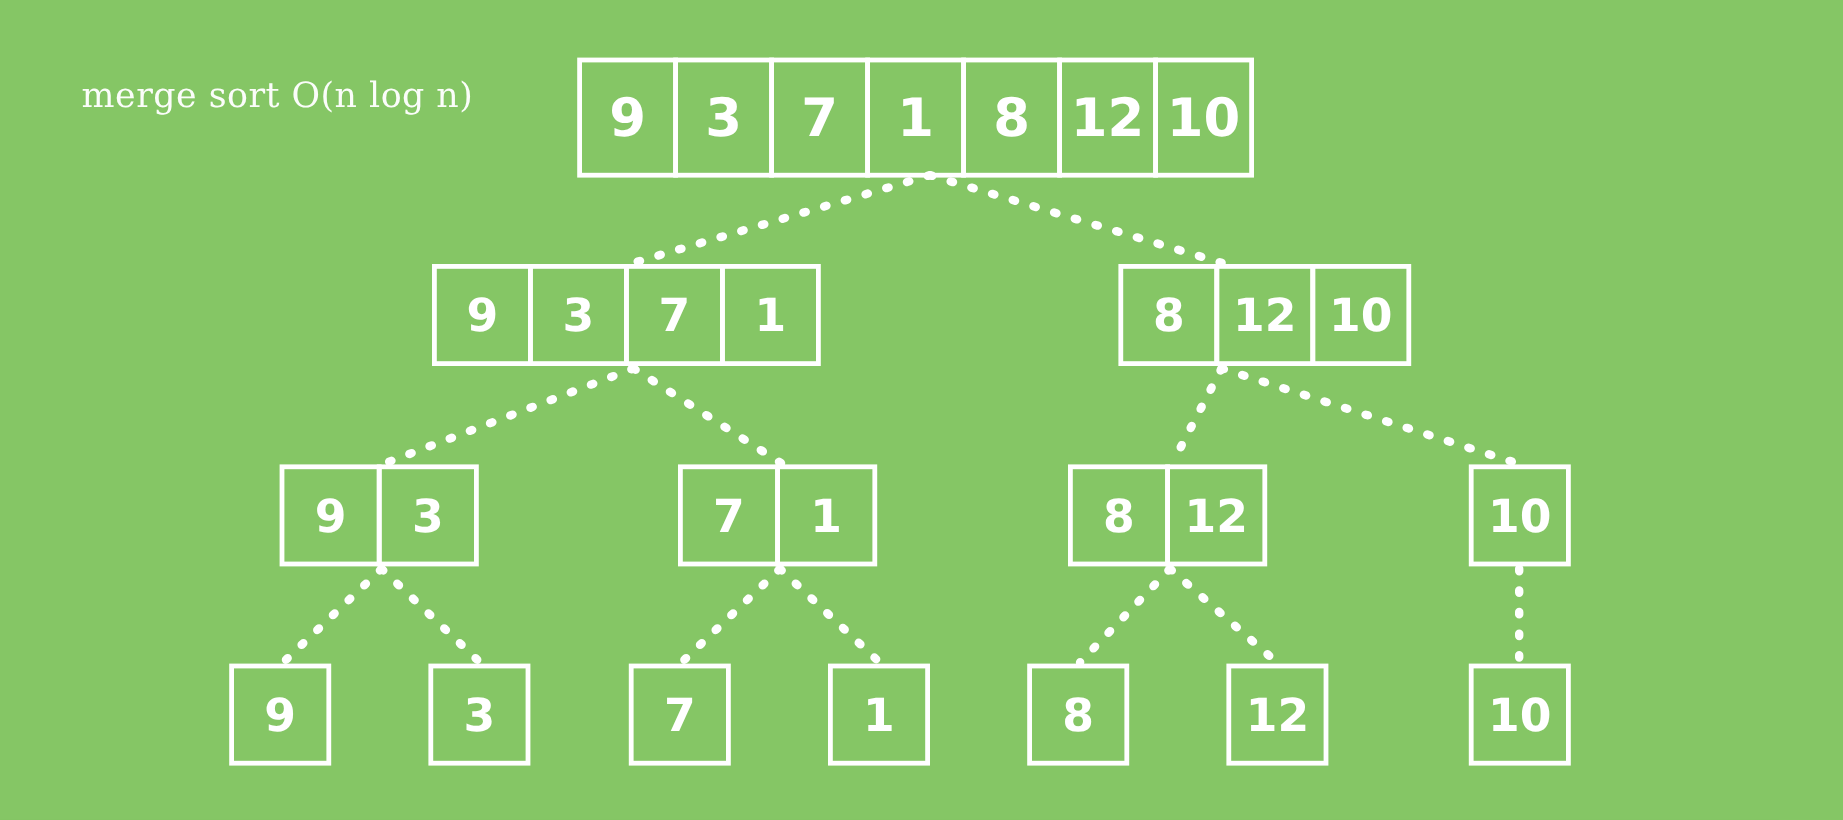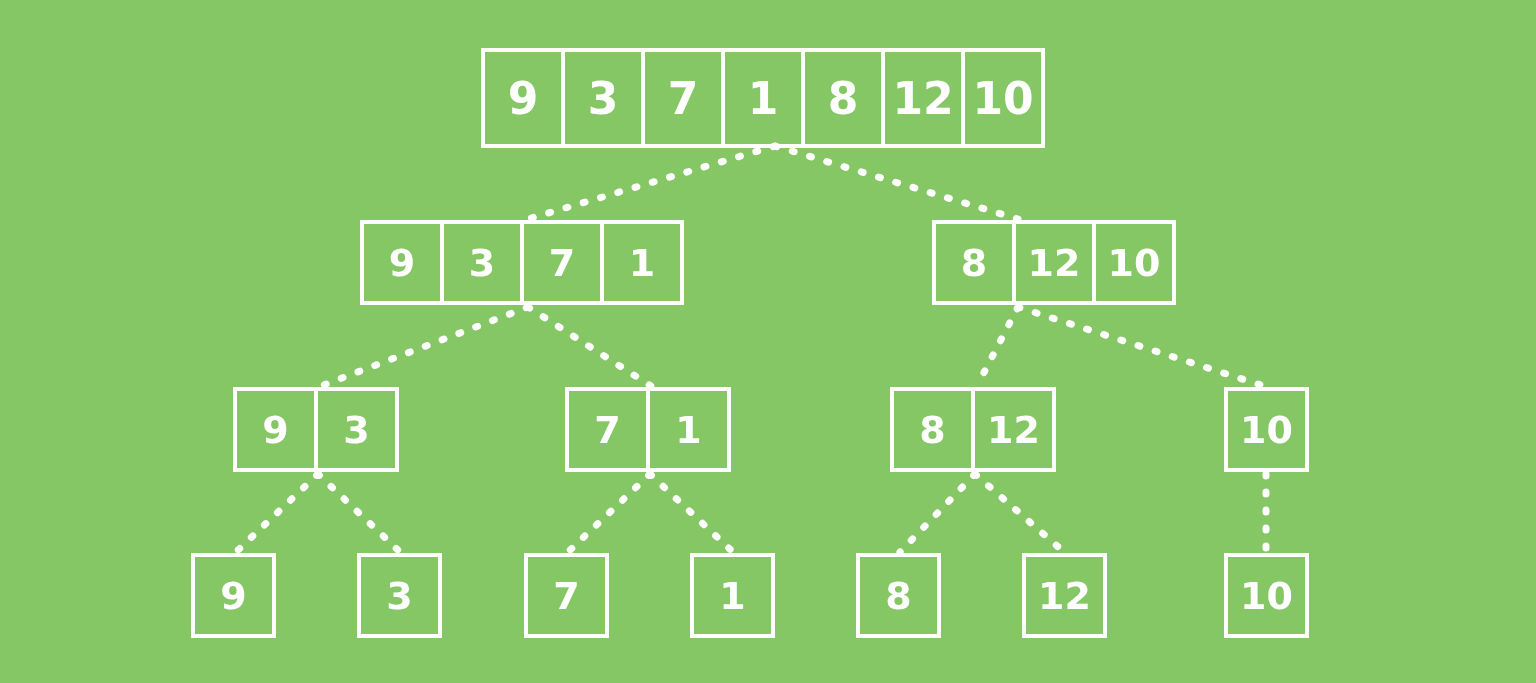--- a/index.html
+++ b/index.html
@@ -72,20 +72,21 @@
       <line x1="1018" y1="307" x2="1264" y2="386" stroke="#ffffff" stroke-width="7" stroke-linecap="round" stroke-dasharray="2 16"></line>
       <line x1="318" y1="474" x2="236" y2="552" stroke="#ffffff" stroke-width="7" stroke-linecap="round" stroke-dasharray="2 16"></line>
       <line x1="318" y1="474" x2="400" y2="552" stroke="#ffffff" stroke-width="7" stroke-linecap="round" stroke-dasharray="2 16"></line>
       <line x1="650" y1="474" x2="568" y2="552" stroke="#ffffff" stroke-width="7" stroke-linecap="round" stroke-dasharray="2 16"></line>
       <line x1="650" y1="474" x2="733" y2="552" stroke="#ffffff" stroke-width="7" stroke-linecap="round" stroke-dasharray="2 16"></line>
       <line x1="975" y1="474" x2="900" y2="552" stroke="#ffffff" stroke-width="7" stroke-linecap="round" stroke-dasharray="2 16"></line>
       <line x1="975" y1="474" x2="1064" y2="552" stroke="#ffffff" stroke-width="7" stroke-linecap="round" stroke-dasharray="2 16"></line>
       <line x1="1266" y1="474" x2="1266" y2="552" stroke="#ffffff" stroke-width="7" stroke-linecap="round" stroke-dasharray="2 16"></line>
     </svg>
 
+  <div id="title">merge sort O(n log n)</div>
 
   <div id="nodes-layer">
       <div class="array" style="left: 481px; top: 48px;">
         <div class="cell" style="width: 84px; height: 100px; font-size: 44px;">9</div>
         <div class="cell" style="width: 84px; height: 100px; font-size: 44px;">3</div>
         <div class="cell" style="width: 84px; height: 100px; font-size: 44px;">7</div>
         <div class="cell" style="width: 84px; height: 100px; font-size: 44px;">1</div>
         <div class="cell" style="width: 84px; height: 100px; font-size: 44px;">8</div>
         <div class="cell" style="width: 84px; height: 100px; font-size: 44px;">12</div>
         <div class="cell" style="width: 84px; height: 100px; font-size: 44px;">10</div>

